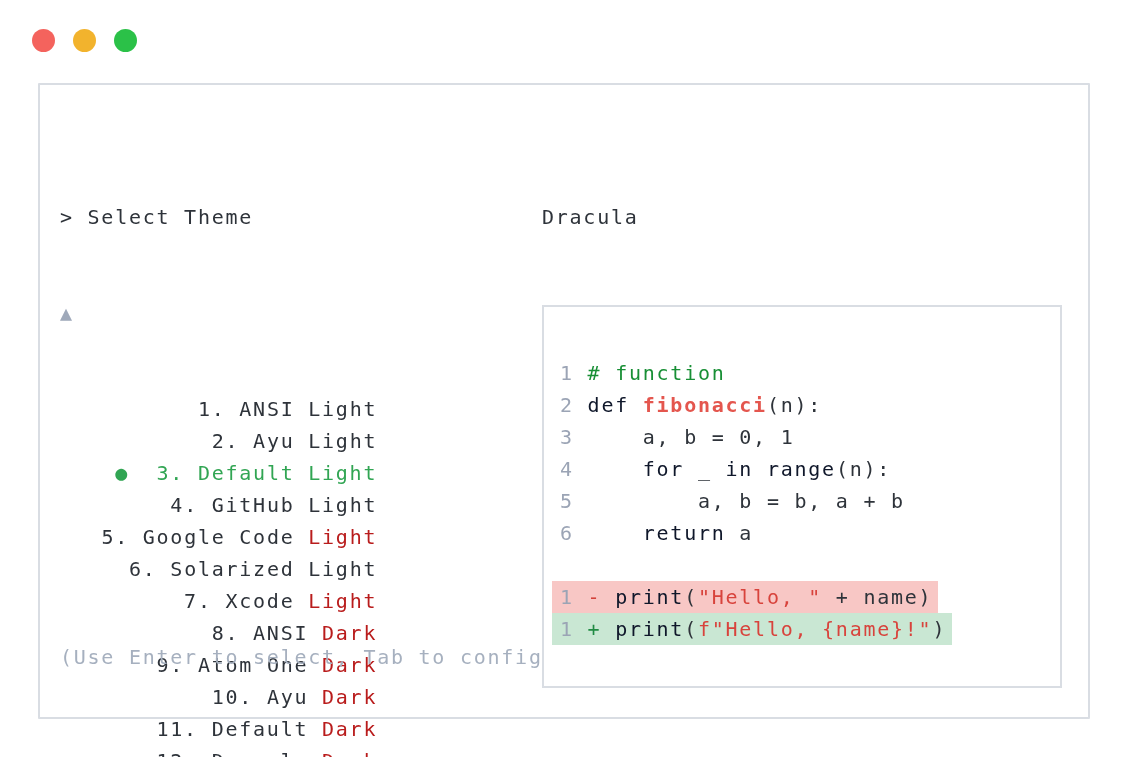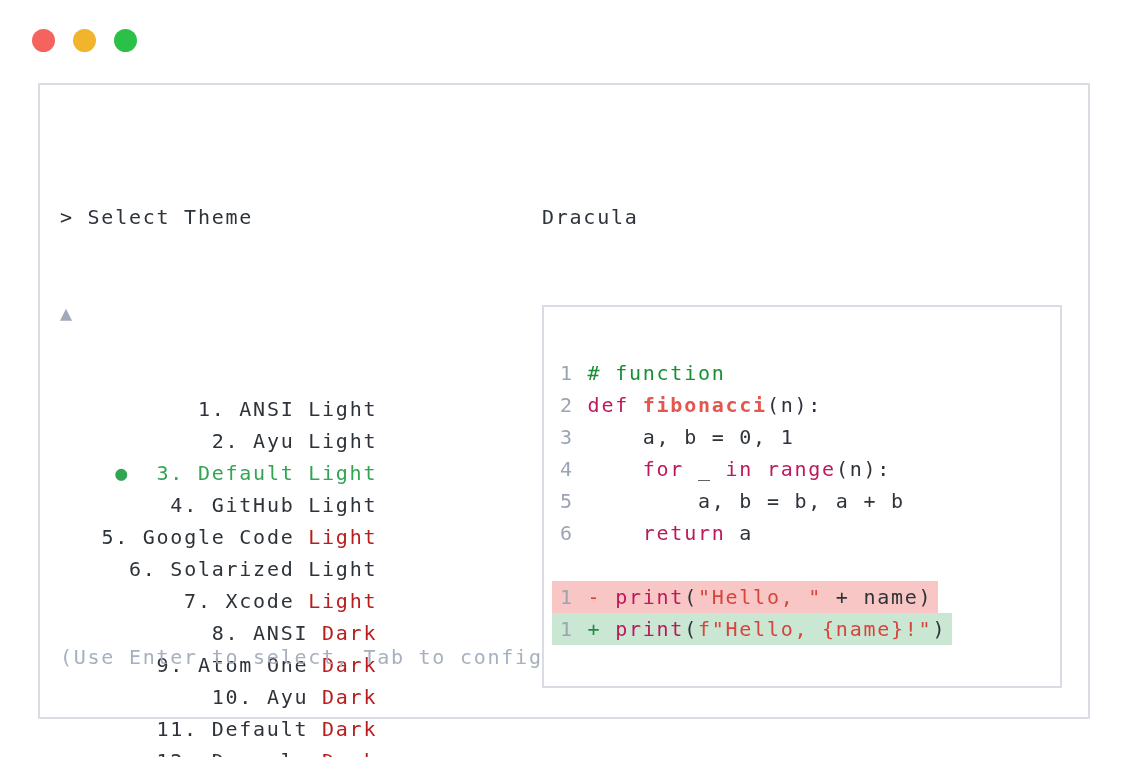--- a/index.html
+++ b/index.html
@@ -83,21 +83,21 @@
     border: 2px solid #d9dde3;
     box-sizing: border-box;
     padding: 50px 10px 0 16px;
     background: #ffffff;
     overflow: hidden;
   }
   .code-row { white-space: pre; line-height: 32px; }
   .lineno      { color: #9ba4b5; }
   .tok-plain   { color: #2e333a; }
   .tok-comment { color: #188f35; }
-  .tok-kw      { color: #be185d; }
+  .tok-kw      { color: #0f172a; }
   .tok-fn      { color: #e4564e; font-weight: bold; }
   .tok-str     { color: #d8433c; }
   .sign-minus  { color: #d3423a; }
   .sign-plus   { color: #208b43; }
   .hl {
     display: inline-block;
     margin-left: -8px;
     padding: 0 6px 0 8px;
   }
   .hl.removed { background: #f8c7c5; }

